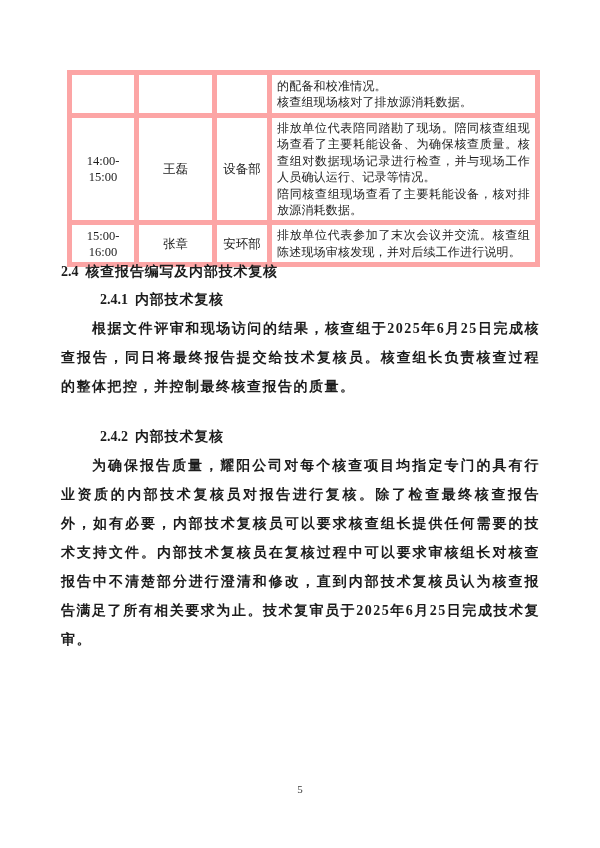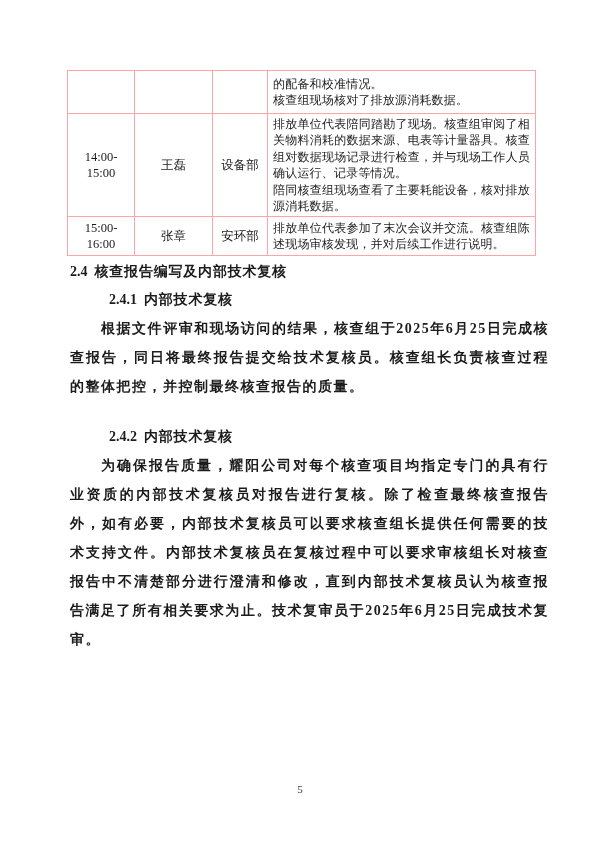--- a/index.html
+++ b/index.html
@@ -16,41 +16,41 @@
   table.schedule {
     position: absolute; left: 67px; top: 70px;
     width: 468px;
     border-collapse: collapse; table-layout: fixed;
   }
   .schedule col.w-time { width: 67px; }
   .schedule col.w-name { width: 78px; }
   .schedule col.w-dept { width: 55px; }
   .schedule col.w-desc { width: 268px; }
   .schedule td {
-    border: 1px solid #fca5a5;
+    border: 5px solid #fca5a5;
     vertical-align: middle;
     overflow: hidden;
     font-size: 12.5px;
     line-height: 16px;
   }
   .schedule tr.r0 { height: 43px; }
   .schedule tr.r1 { height: 100px; }
   .schedule tr.r2 { height: 39px; }
   .schedule td.c-time, .schedule td.c-name, .schedule td.c-dept { text-align: center; }
   .schedule td.c-desc {
     padding: 2px 5px;
     font-size: 12px;
     line-height: 16.4px;
     text-align: justify;
     letter-spacing: 0.2px;
   }
   .schedule td.c-desc .cell-para { text-align: justify; }
 
   
-  .content { position: absolute; left: 70px; top: 263px; width: 479px; }
+  .content { position: absolute; left: 61px; top: 263px; width: 479px; }
   .h-sec {
     font-size: 14px; font-weight: bold; line-height: 18px;
     letter-spacing: 0.8px; white-space: nowrap;
   }
   .h-sec .num { margin-right: 7px; letter-spacing: 0; }
   .h-sub { margin: 10px 0 0 39px; }
   .h-sub2 { margin-top: 27px; }
   p.body-para {
     margin-top: 5px;
     font-size: 14px;
@@ -94,21 +94,21 @@
         </td>
       </tr>
       <tr class="r1">
         <td class="c-time">
           <div>14:00-</div>
           <div>15:00</div>
         </td>
         <td class="c-name">王磊</td>
         <td class="c-dept">设备部</td>
         <td class="c-desc">
-          <div class="cell-para">排放单位代表陪同踏勘了现场。核查组审阅了相关物料消耗的数据来源、电表等计量器具。核查组对数据现场记录进行检查，并与现场工作人员确认运行、记录等情况。</div>
+          <div class="cell-para">排放单位代表陪同踏勘了现场。陪同核查组现场查看了主要耗能设备、为确保核查质量。核查组对数据现场记录进行检查，并与现场工作人员确认运行、记录等情况。</div>
           <div class="cell-para">陪同核查组现场查看了主要耗能设备，核对排放源消耗数据。</div>
         </td>
       </tr>
       <tr class="r2">
         <td class="c-time">
           <div>15:00-</div>
           <div>16:00</div>
         </td>
         <td class="c-name">张章</td>
         <td class="c-dept">安环部</td>

